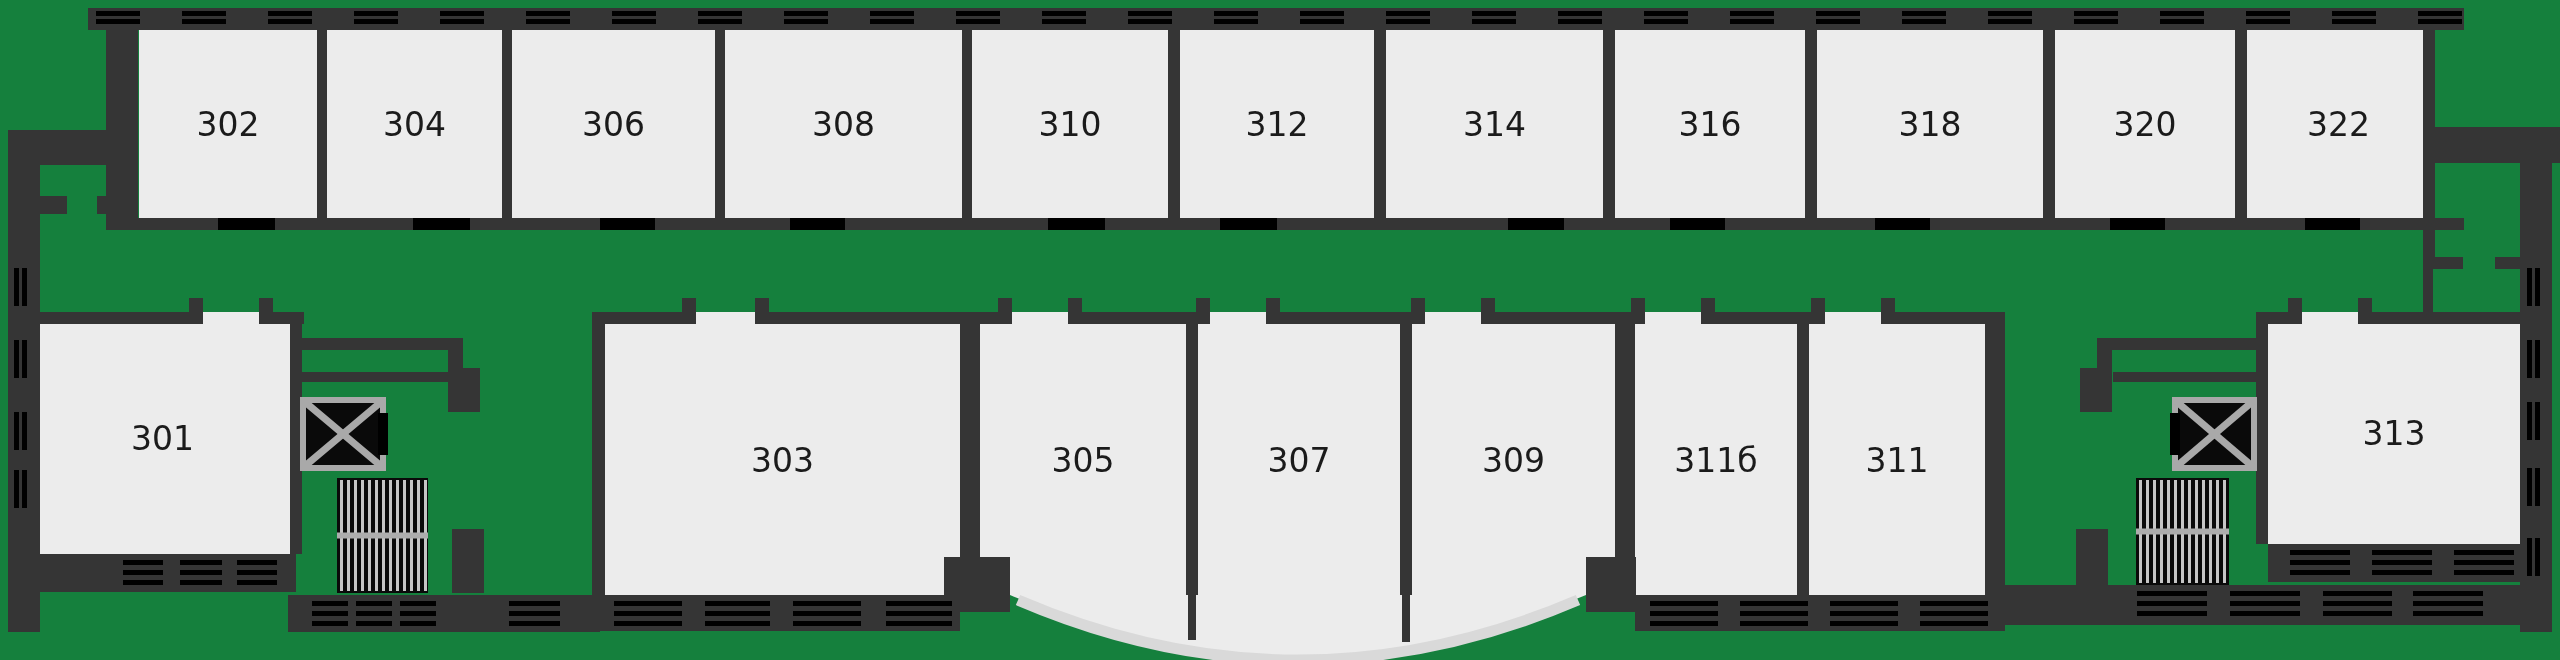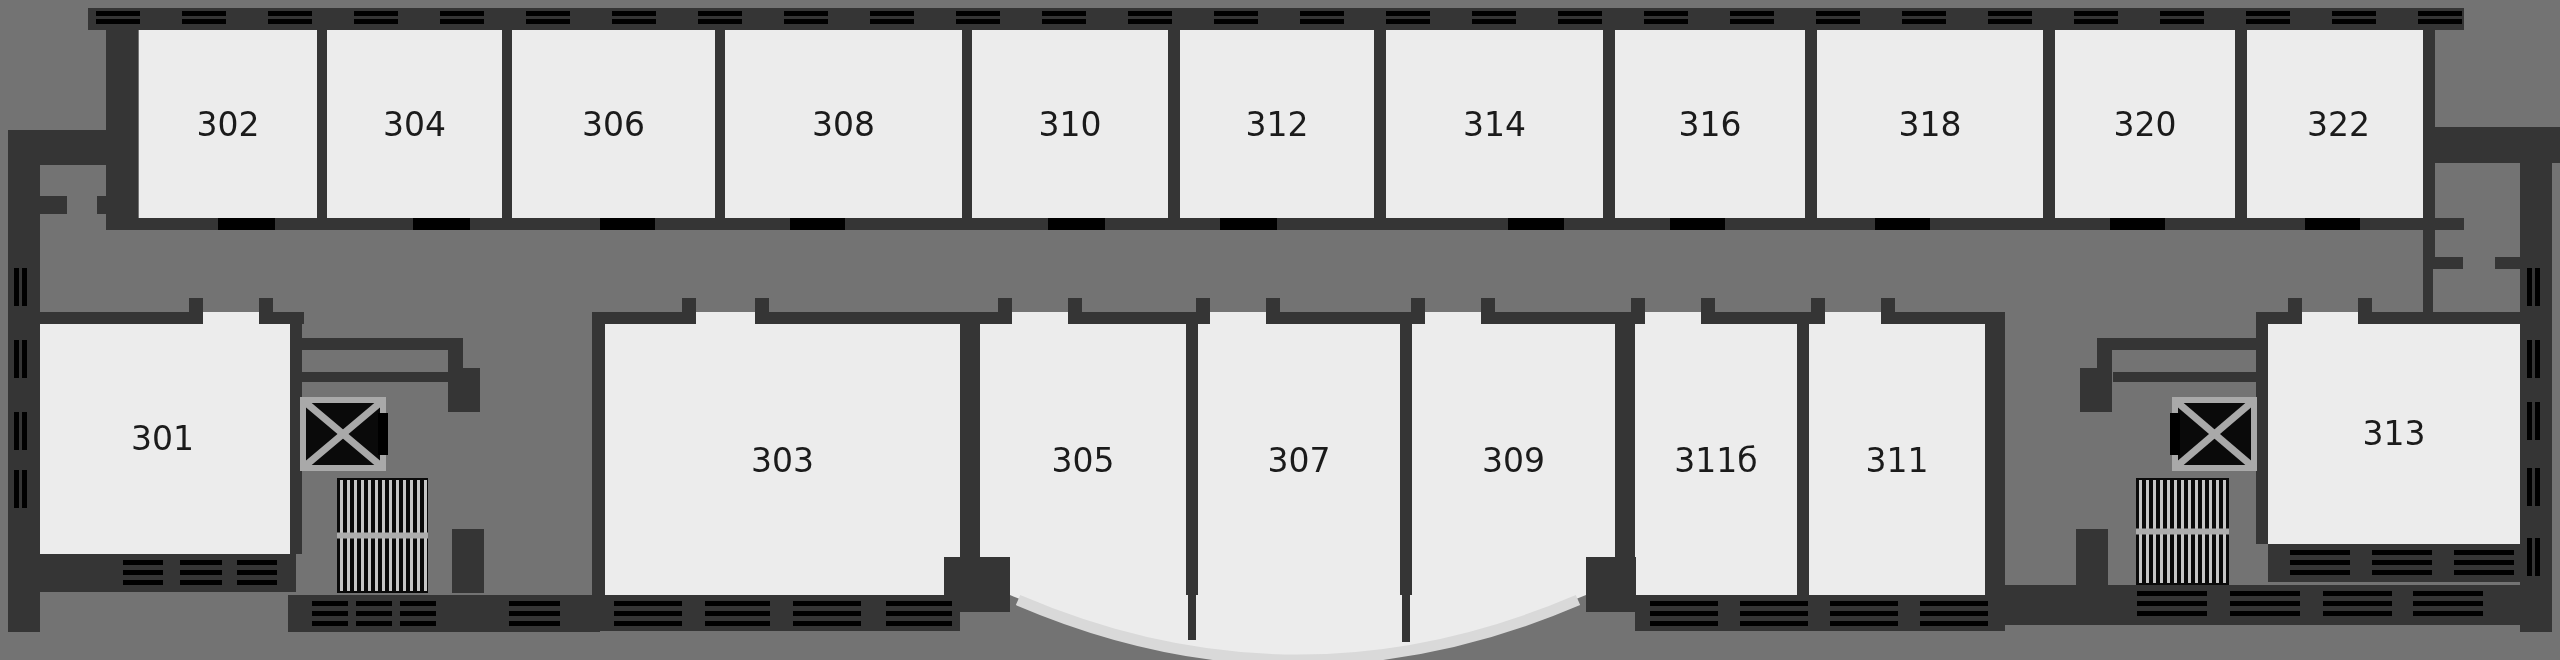--- a/index.html
+++ b/index.html
@@ -1,16 +1,16 @@
 <!DOCTYPE html>
 <html><head>
 <meta charset="utf-8">
 <style>
   html,body{margin:0;padding:0;background:#000;}
-  .stage{position:relative;width:2560px;height:660px;background:#737373;overflow:hidden;}
+  .stage{position:relative;width:2560px;height:660px;background:#15803d;overflow:hidden;}
   svg{display:block;width:2560px;height:660px;}
   text{font-family:"DejaVu Sans", sans-serif;}
 </style>
 </head>
 <body>
 
 <div class="stage">
   <svg id="plan" viewBox="0 0 2560 660">
       <rect x="139" y="30" width="178" height="188" fill="#ececec"></rect>
       <rect x="327" y="30" width="175" height="188" fill="#ececec"></rect>

